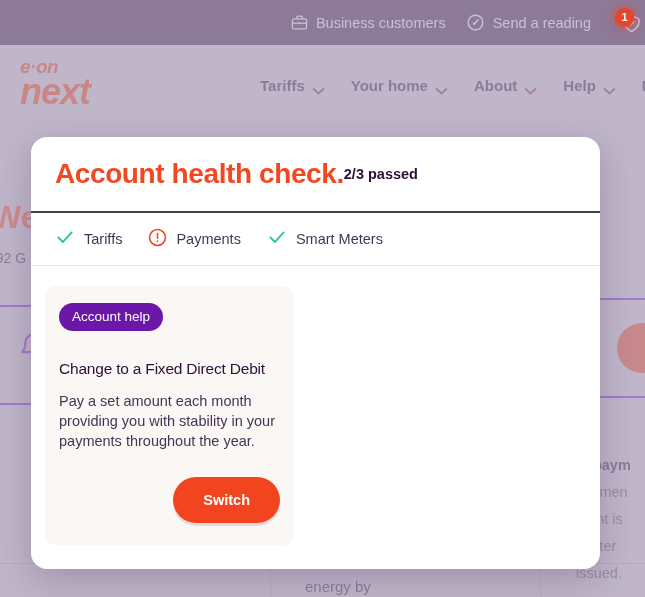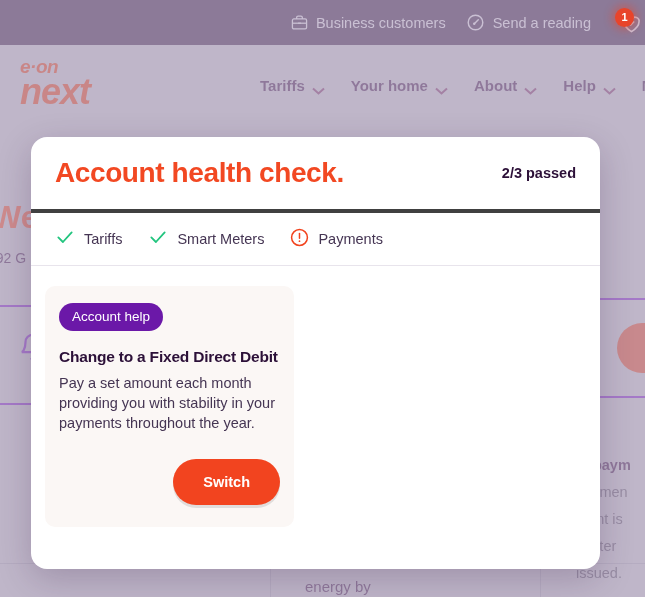--- a/index.html
+++ b/index.html
@@ -120,22 +120,22 @@
   
   .modal{
     position:absolute; left:31px; top:137px;
     width:569px; height:432px;
     background:#ffffff; border-radius:16px;
     box-shadow:0 10px 34px rgba(45,18,58,.22);
     overflow:hidden;
   }
   .modal-head{
     height:76px; padding:0 24px;
-    display:flex; align-items:center; justify-content:space-between;
-    border-bottom:4px solid #404040;
+    display:flex; align-items:center; 
+    border-bottom:2px solid #404040;
   }
   .modal-title{
     font-size:28px; font-weight:bold; color:#F24822;
     letter-spacing:-.4px;
   }
   .modal-score{ font-size:14.5px; font-weight:bold; color:#2C1038; }
 
   .status-row{
     height:53px; padding:0 24px;
     display:flex; align-items:center; gap:26px;
@@ -149,26 +149,26 @@
     width:249px; background:#FBF7F5; border-radius:10px;
     padding:17px 14px 22px 14px;
   }
   .promo-badge{
     display:inline-block;
     background:#6B18A8; color:#ffffff;
     font-size:13.5px; border-radius:999px;
     padding:6px 13px 7px 13px;
   }
   .promo-title{
-    margin-top:17px;
-    font-size:15.5px; font-weight:bold; color:#2C1038;
+    margin-top:29px;
+    font-size:15.5px; font-weight:normal; color:#2C1038;
     letter-spacing:-.2px;
   }
   .promo-text{
-    margin-top:7px;
+    margin-top:13px;
     font-size:14.5px; color:#453553; line-height:20px;
   }
   .promo-btn-wrap{ margin-top:26px; display:flex; justify-content:flex-end; }
   .promo-btn{
     background:#F2441F; color:#ffffff;
     font-size:14.5px; font-weight:bold;
     border:none; border-radius:999px;
     padding:15px 30px; cursor:pointer;
     box-shadow:0 3px 0 rgba(0,0,0,.10);
   }
@@ -306,36 +306,36 @@
       <span>
         <svg width="20" height="20" viewBox="0 0 24 24" fill="none" stroke="#23C57F" stroke-width="2.2" stroke-linecap="round" stroke-linejoin="round">
             <path d="M4 12.5 9.5 18 20 6.5"></path>
           </svg>
       </span>
       <span class="status-label">Tariffs</span>
     </div>
 
     <div class="status-item">
       <span>
-        <svg width="20" height="20" viewBox="0 0 24 24" fill="none" stroke="#23C57F" stroke-width="2.2" stroke-linecap="round" stroke-linejoin="round">
-            <path d="M4 12.5 9.5 18 20 6.5"></path>
-          </svg>
-      </span>
-      <span class="status-label">Smart Meters</span>
-    </div>
-
-    <div class="status-item">
-      <span>
         <svg width="19" height="19" viewBox="0 0 24 24" fill="none" stroke="#F2441F" stroke-width="1.9">
           <circle cx="12" cy="12" r="10"></circle>
           <path d="M12 7v6" stroke-linecap="round"></path>
           <circle cx="12" cy="16.6" r="1.1" fill="#F2441F" stroke="none"></circle>
         </svg>
       </span>
       <span class="status-label">Payments</span>
+    </div>
+
+    <div class="status-item">
+      <span>
+        <svg width="20" height="20" viewBox="0 0 24 24" fill="none" stroke="#23C57F" stroke-width="2.2" stroke-linecap="round" stroke-linejoin="round">
+            <path d="M4 12.5 9.5 18 20 6.5"></path>
+          </svg>
+      </span>
+      <span class="status-label">Smart Meters</span>
     </div>
   </div>
 
   <div class="modal-body">
     <div class="promo-card">
       <span class="promo-badge">Account help</span>
       <div class="promo-title">Change to a Fixed Direct Debit</div>
       <div class="promo-text">Pay a set amount each month providing you with stability in your payments throughout the year.</div>
       <div class="promo-btn-wrap">
         <button class="promo-btn">Switch</button>

